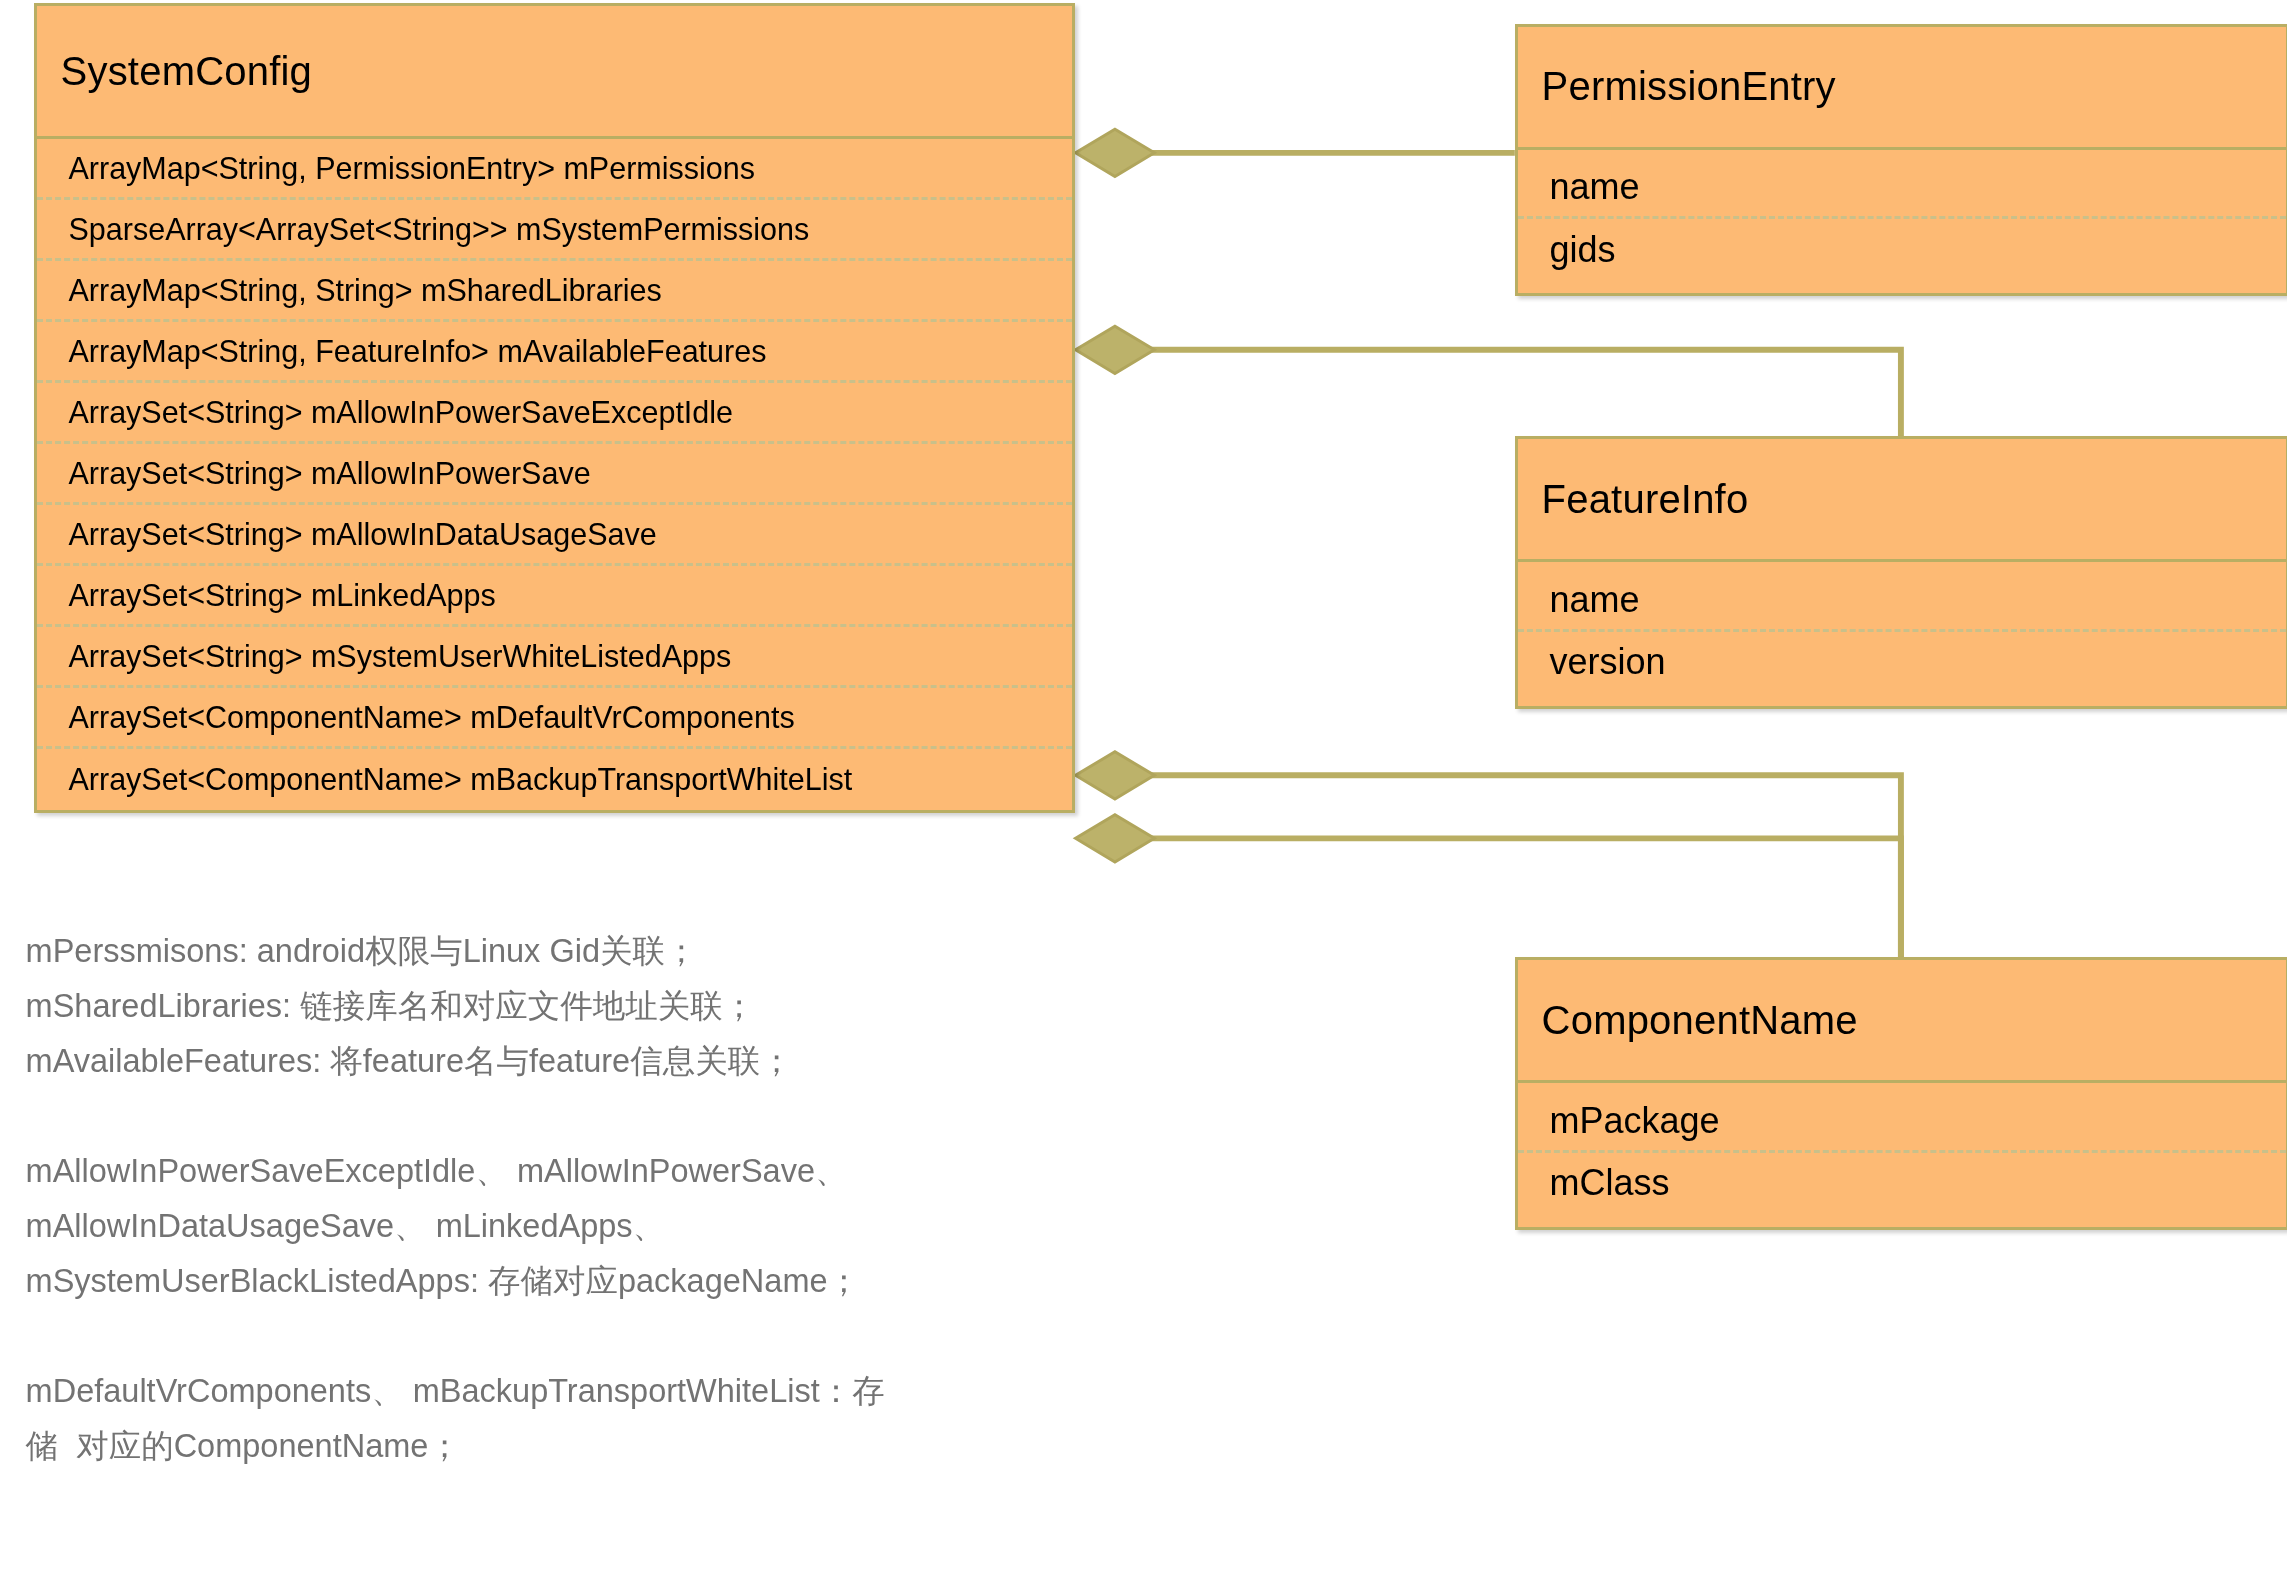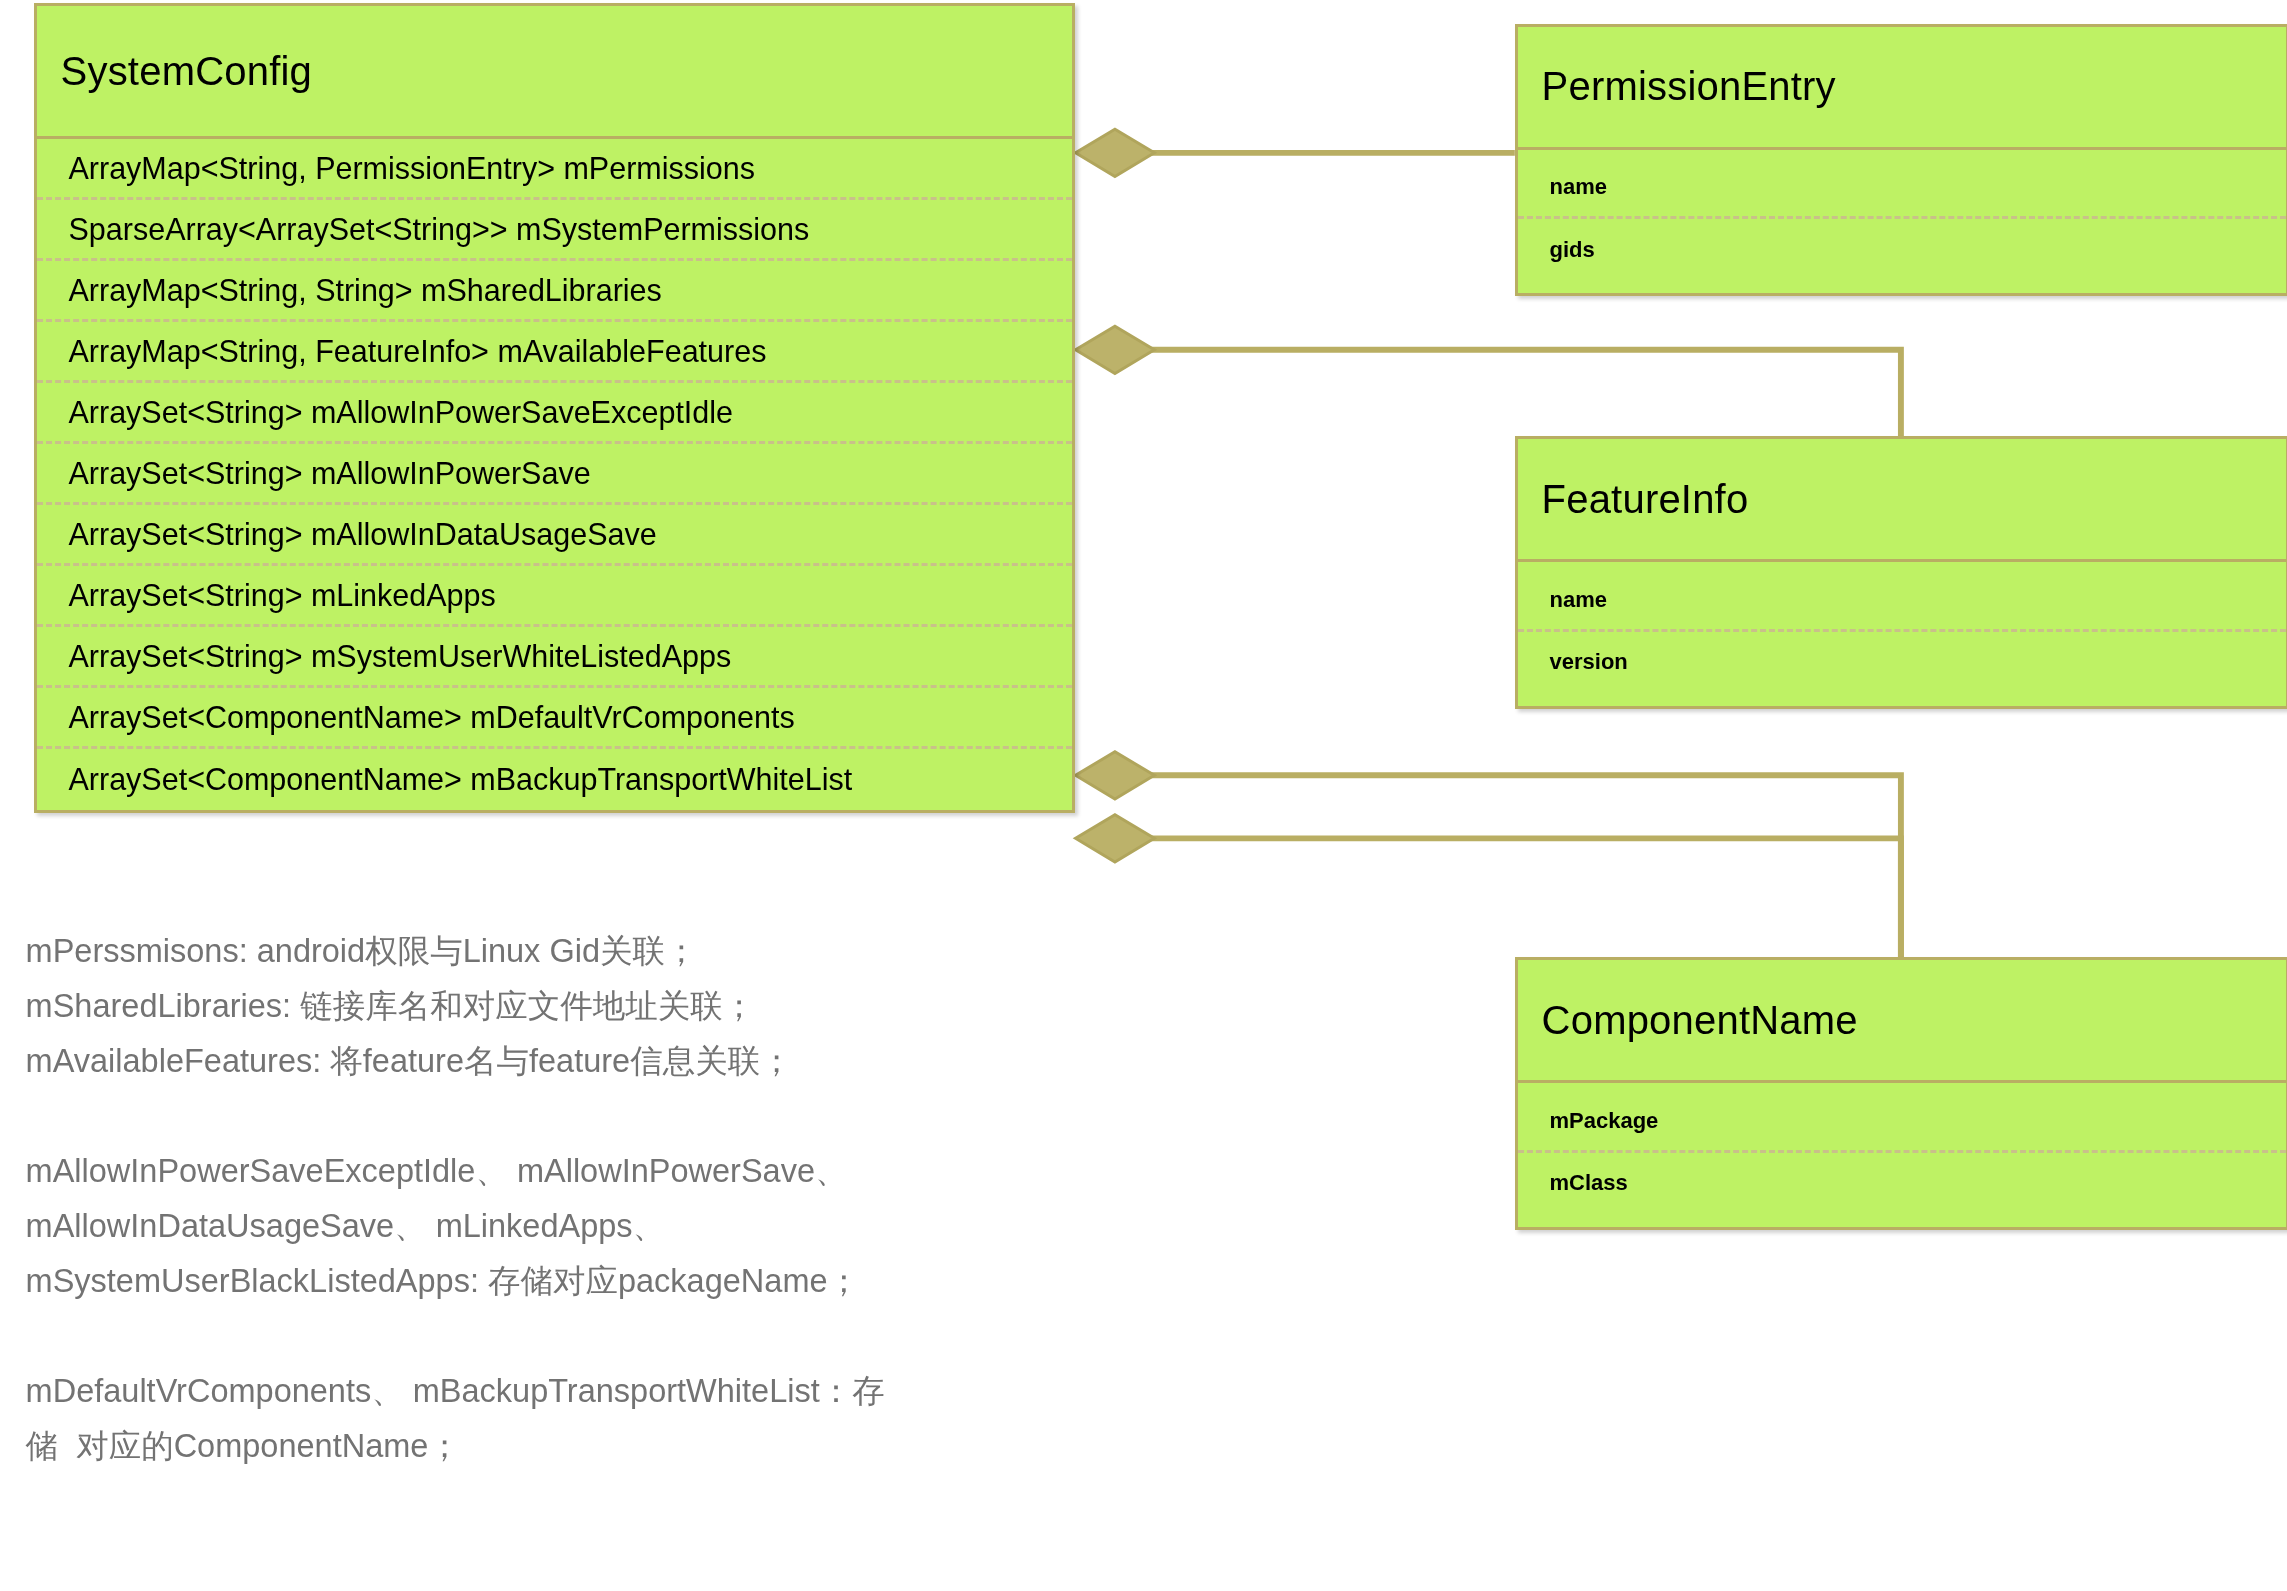--- a/index.html
+++ b/index.html
@@ -11,21 +11,21 @@
     overflow:hidden;
   }
   .canvas { position:absolute; inset:0; }
 
   
   svg.links { position:absolute; left:0; top:0; width:2287px; height:1592px; }
 
   
   .uml {
     position:absolute;
-    background:#bef264;
+    background:#fdba74;
     border:3.9px solid #b9ae63;
     box-sizing:border-box;
     box-shadow:3px 3px 3.9px rgba(0,0,0,0.18);
   }
   .uml-header {
     border-bottom:3.9px solid #b9ae63;
     display:flex;
     align-items:center;
     box-sizing:border-box;
   }
@@ -50,21 +50,21 @@
   .uml-attr:last-child { border-bottom:none; }
 
   
   #systemconfig { left:34px; top:3px; width:1041px; }
   #systemconfig .uml-header { height:133px; }
   #systemconfig .uml-attr { height:61px; font-size:30.5px; }
 
   
   .small-box { width:774px; }
   .small-box .uml-header { height:123px;text-align:center; }
-  .small-box .uml-attr { height:61px; font-size:22px;font-weight:bold; }
+  .small-box .uml-attr { height:61px; font-size:36px; }
   .small-box .uml-attrs { padding:8.9px 0 12.8px 0; }
 
   #permissionentry { left:1515px; top:23.6px; }
   #featureinfo     { left:1515px; top:436px; }
   #componentname   { left:1515px; top:957px; }
 
   
   .notes {
     position:absolute;
     left:25.6px; top:924px;

